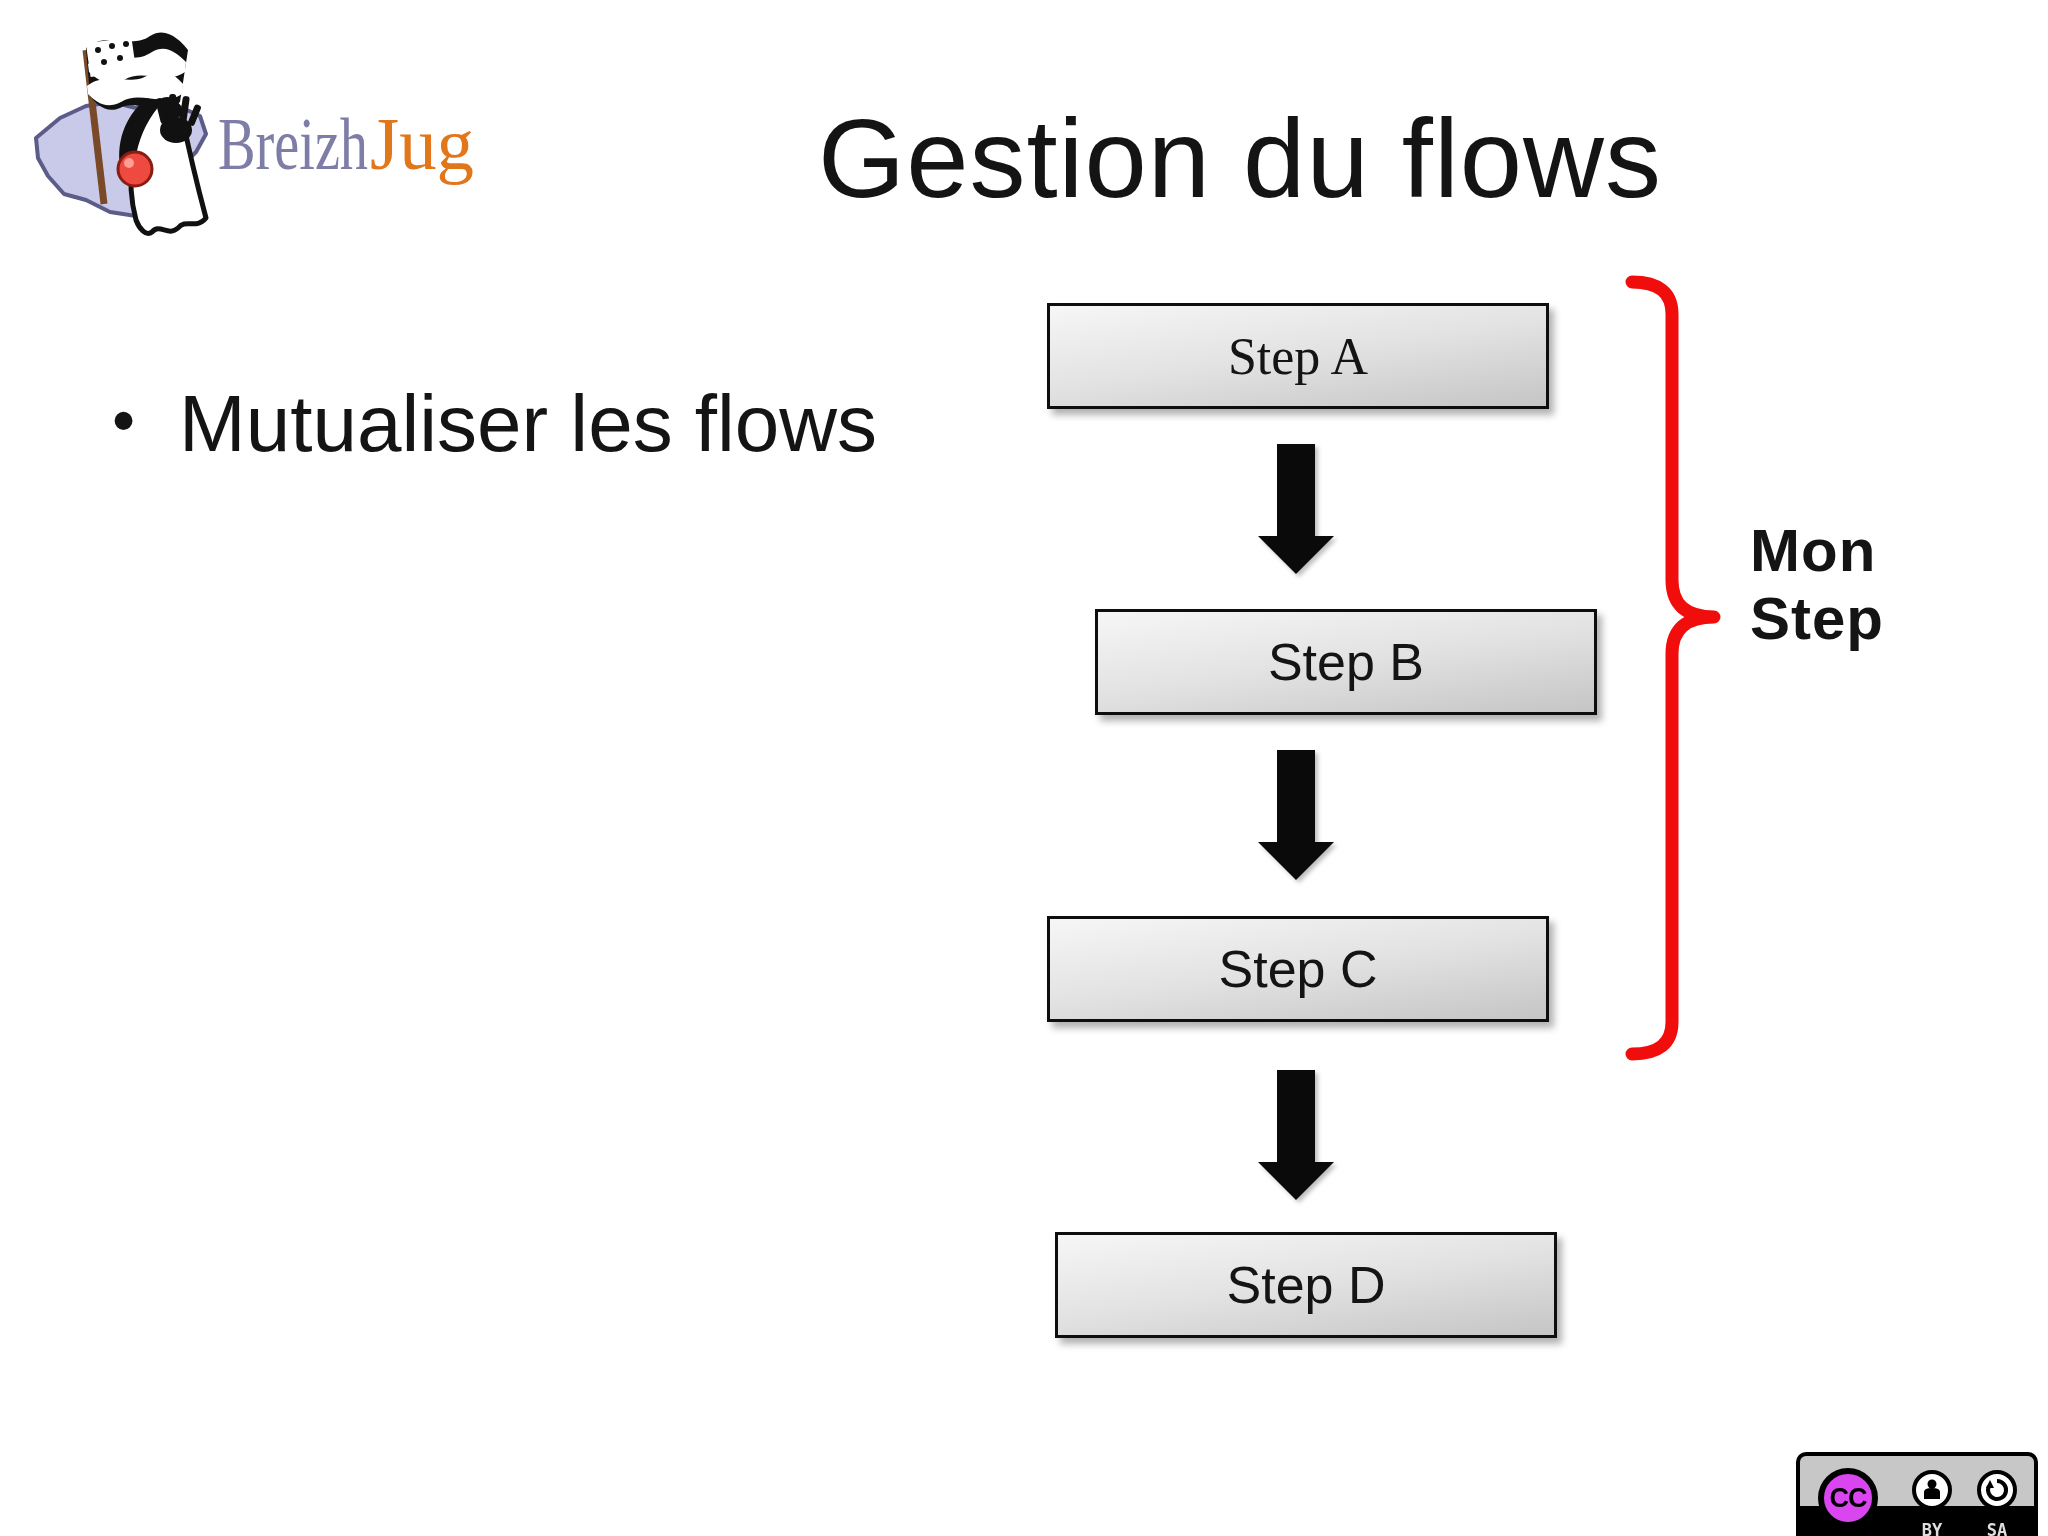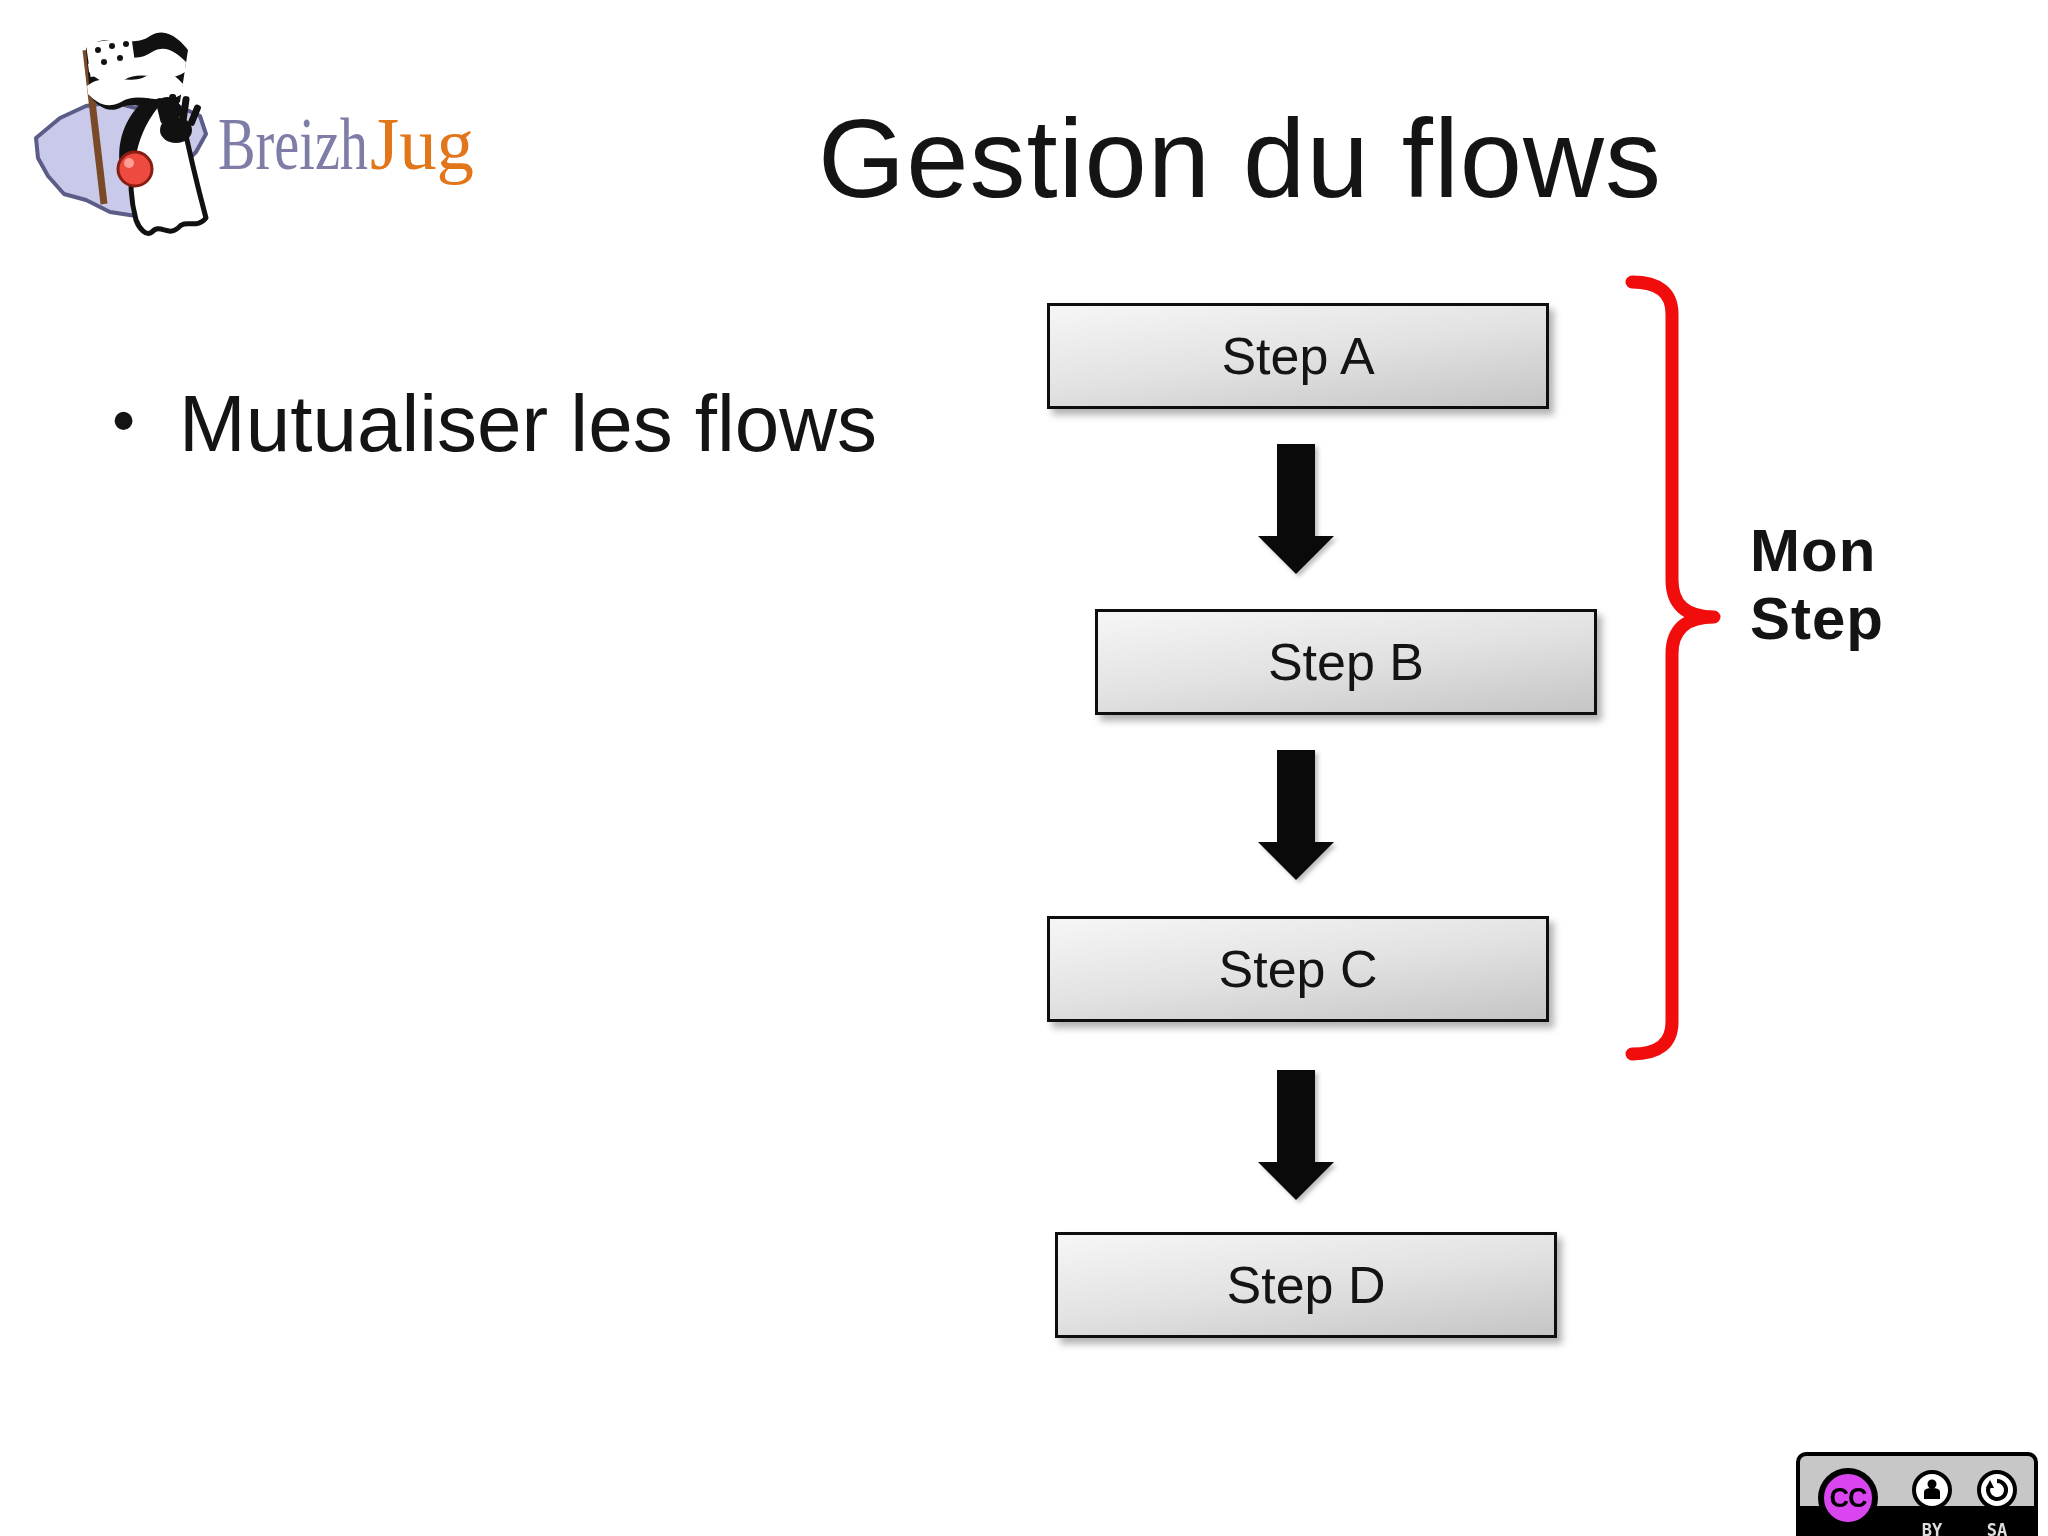--- a/index.html
+++ b/index.html
@@ -25,21 +25,21 @@
 
   
   .step-box {
     position:absolute; left:1047px; width:502px; height:106px; box-sizing:border-box;
     border:3px solid var(--box-border,#0e0e0e);
     background:linear-gradient(172deg, var(--box-gradient-top,#f6f6f6) 0%, #e2e2e2 50%, var(--box-gradient-bottom,#c5c5c5) 100%);
     box-shadow:5px 6px 7px rgba(0,0,0,0.30);
     display:flex; align-items:center; justify-content:center;
     font-size:52px;
   }
-  .step-a { top:303px; }
+  .step-a { top:303px;font-family:Liberation Serif, serif; }
   .step-b { top:609px;margin-left:48px; }
   .step-c { top:916px; }
   .step-d { top:1232px; left:1055px; }
 
   
   .flow-arrow { position:absolute; left:1258px; width:76px; filter:drop-shadow(3px 3px 2px rgba(0,0,0,0.25)); }
   .flow-arrow .shaft { width:38px; height:92px; margin:0 auto; background:var(--arrow,#0a0a0a); }
   .flow-arrow .head  { width:0; height:0; margin:0 auto;
     border-left:38px solid transparent; border-right:38px solid transparent;
     border-top:38px solid var(--arrow,#0a0a0a); }

